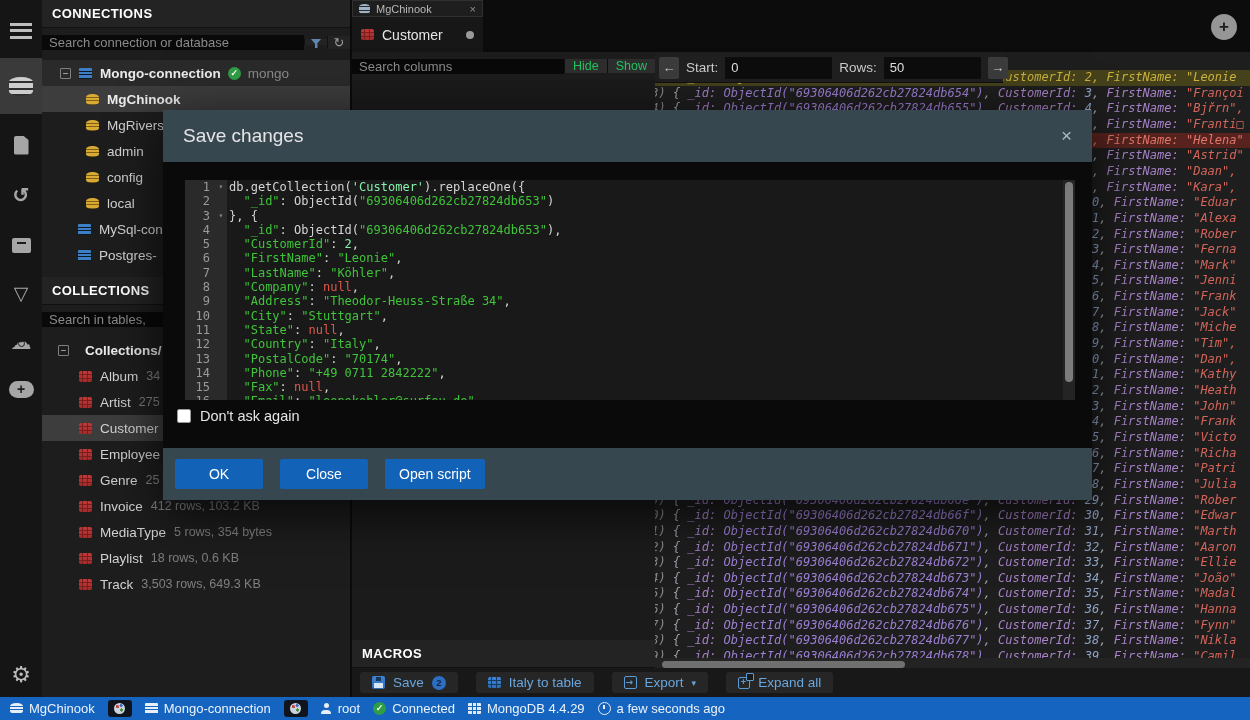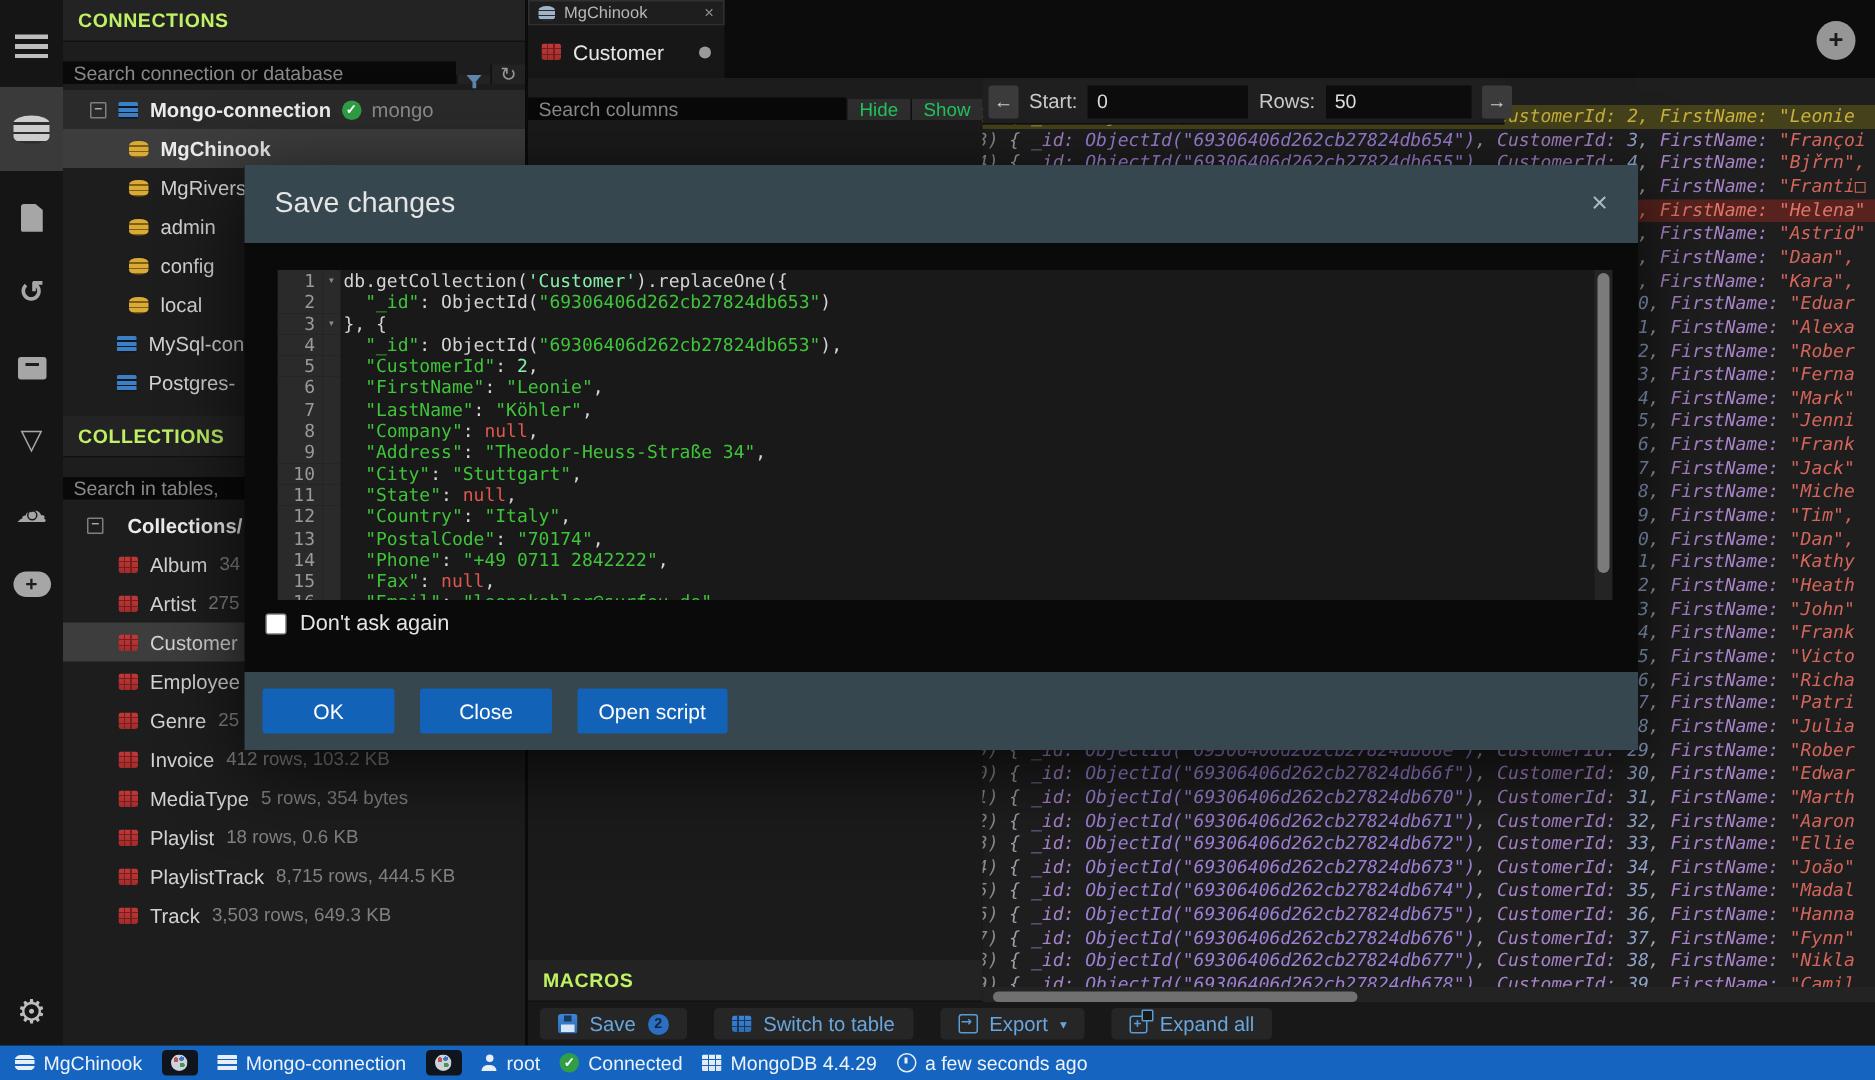--- a/index.html
+++ b/index.html
@@ -61,23 +61,23 @@
   .chip i{width:11px;height:11px;border-radius:50%;background:
      radial-gradient(circle 1.6px at 30% 32%,#c0504d 97%,transparent),
      radial-gradient(circle 1.6px at 64% 26%,#4472c4 97%,transparent),
      radial-gradient(circle 1.6px at 68% 64%,#4a9648 97%,transparent),#ccd3dd;}
   .i-funnel{display:inline-block;width:0;height:0;border-left:5px solid transparent;border-right:5px solid transparent;
      border-top:6px solid #5f87ad;position:relative;flex:none;}
   .i-funnel:after{content:"";position:absolute;left:-1.5px;top:-6px;width:3px;height:9px;background:#5f87ad;clip-path:polygon(0 55%,100% 55%,100% 100%,0 100%);}
   .i-refresh{color:#9a9a9a;font-size:13px;line-height:13px;}
   
   #connpanel{left:42px;top:0;width:308px;height:697px;background:#1d1d1d;z-index:1;}
-  .pane-header{height:28px;background:#232323;color:#bef264;font-weight:bold;font-size:13px;letter-spacing:.4px;
+  .pane-header{height:28px;background:#232323;color:#ffffff;font-weight:bold;font-size:13px;letter-spacing:.4px;
      line-height:28px;padding-left:10px;border-bottom:1px solid #111;box-sizing:border-box;}
-  .search-row{height:28px;display:flex;align-items:flex-end;background:#1d1d1d;}
+  .search-row{height:28px;display:flex;align-items:center;background:#1d1d1d;}
   .search-row input{flex:1;background:#090909;border:0;outline:none;color:#bbb;font-size:13px;padding:0 7px;min-width:0;
      font-family:"Liberation Sans",sans-serif;}
   .search-row input::placeholder{color:#8a8a8a;}
   .sq-btn{width:22px;display:flex;align-items:center;justify-content:center;background:#232323;border-left:1px solid #111;cursor:pointer;}
   .tree{position:relative;}
   .trow{height:26px;display:flex;align-items:center;font-size:13.5px;color:#d2d2d2;white-space:nowrap;overflow:hidden;cursor:pointer;}
   .trow.current{background:#2a2a2a;}
   .trow.selected{background:#3d3d3d;}
   .trow .lbl{margin-left:8px;}
   .trow .bold{font-weight:bold;color:#ececec;}
@@ -275,25 +275,20 @@
         </div>
         <div class="trow" style="padding-left: 37px;">
           <span class="i-table"></span>
           <span class="lbl">MediaType</span>
           <span class="stats">5 rows, 354 bytes</span>
         </div>
         <div class="trow" style="padding-left: 37px;">
           <span class="i-table"></span>
           <span class="lbl">Playlist</span>
           <span class="stats">18 rows, 0.6 KB</span>
-        </div>
-        <div class="trow" style="padding-left: 37px;">
-          <span class="i-table"></span>
-          <span class="lbl">PlaylistTrack</span>
-          <span class="stats">8,715 rows, 444.5 KB</span>
         </div>
         <div class="trow" style="padding-left: 37px;">
           <span class="i-table"></span>
           <span class="lbl">Track</span>
           <span class="stats">3,503 rows, 649.3 KB</span>
         </div>
       </div>
   </div>
 
   <div id="topbar" class="abs">
@@ -373,21 +368,21 @@
     </div>
 
   <div id="btoolbar" class="abs">
     <span class="tb-btn">
       <span class="i-save"></span>
       <span>Save</span>
       <span class="badge">2</span>
     </span>
     <span class="tb-btn">
       <span class="i-table blue"></span>
-      <span>Switch to table</span>
+      <span>Italy to table</span>
     </span>
     <span class="tb-btn">
       <span class="i-export"></span>
       <span>Export</span>
       <span class="caret">▾</span>
     </span>
     <span class="tb-btn">
       <span class="i-expand"></span>
       <span>Expand all</span>
     </span>

